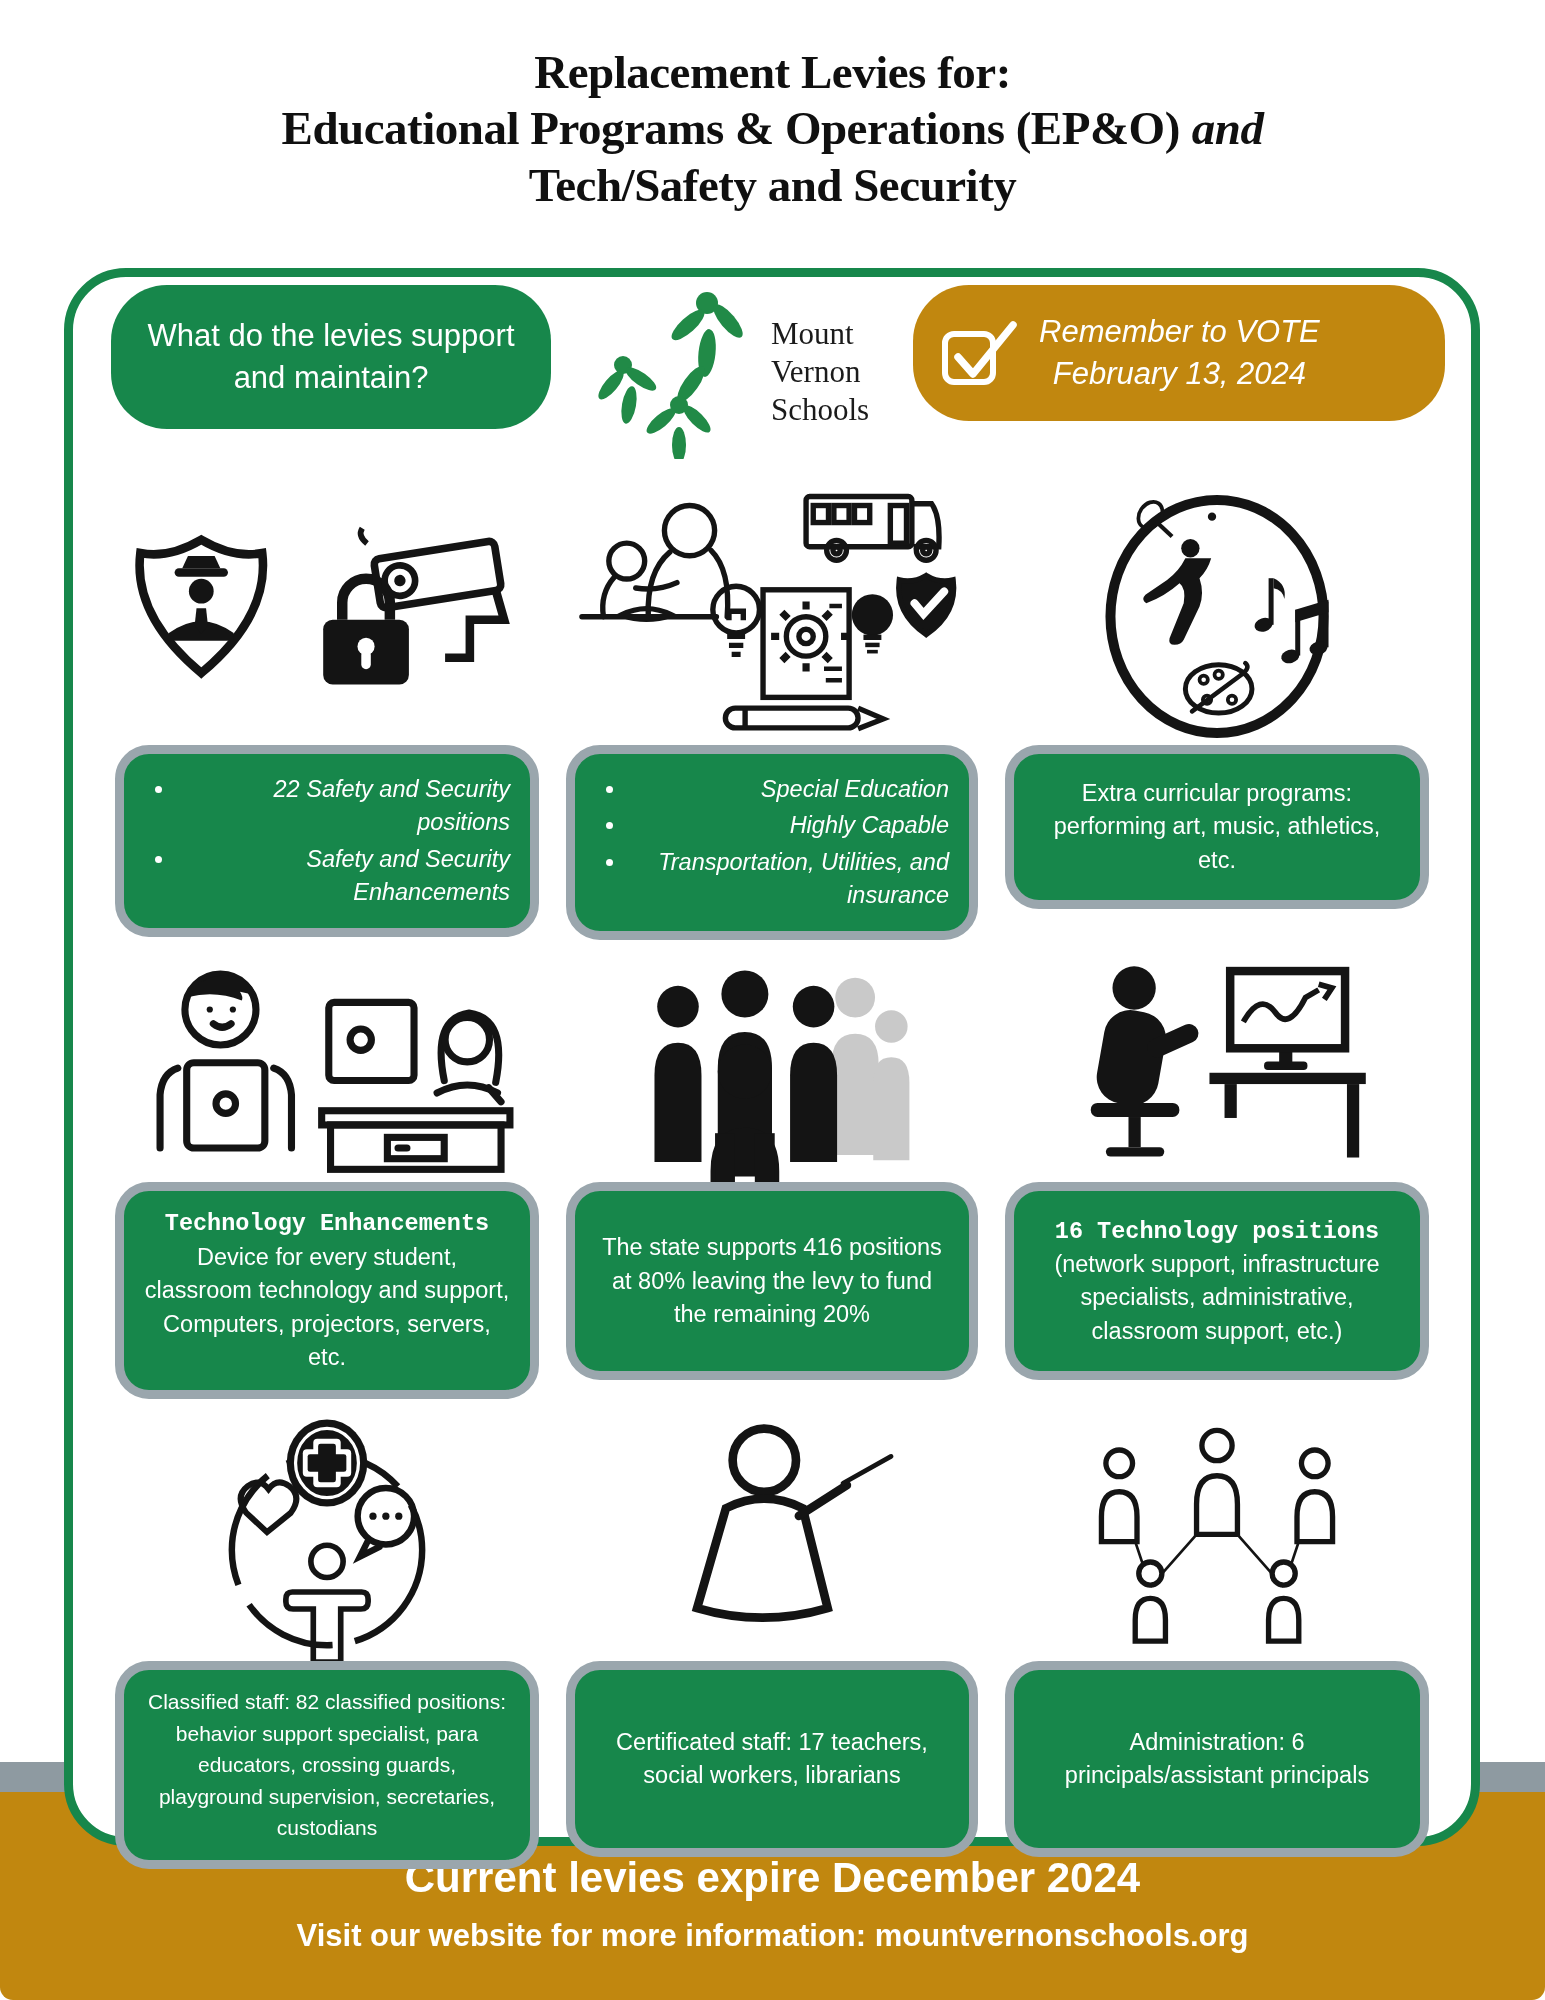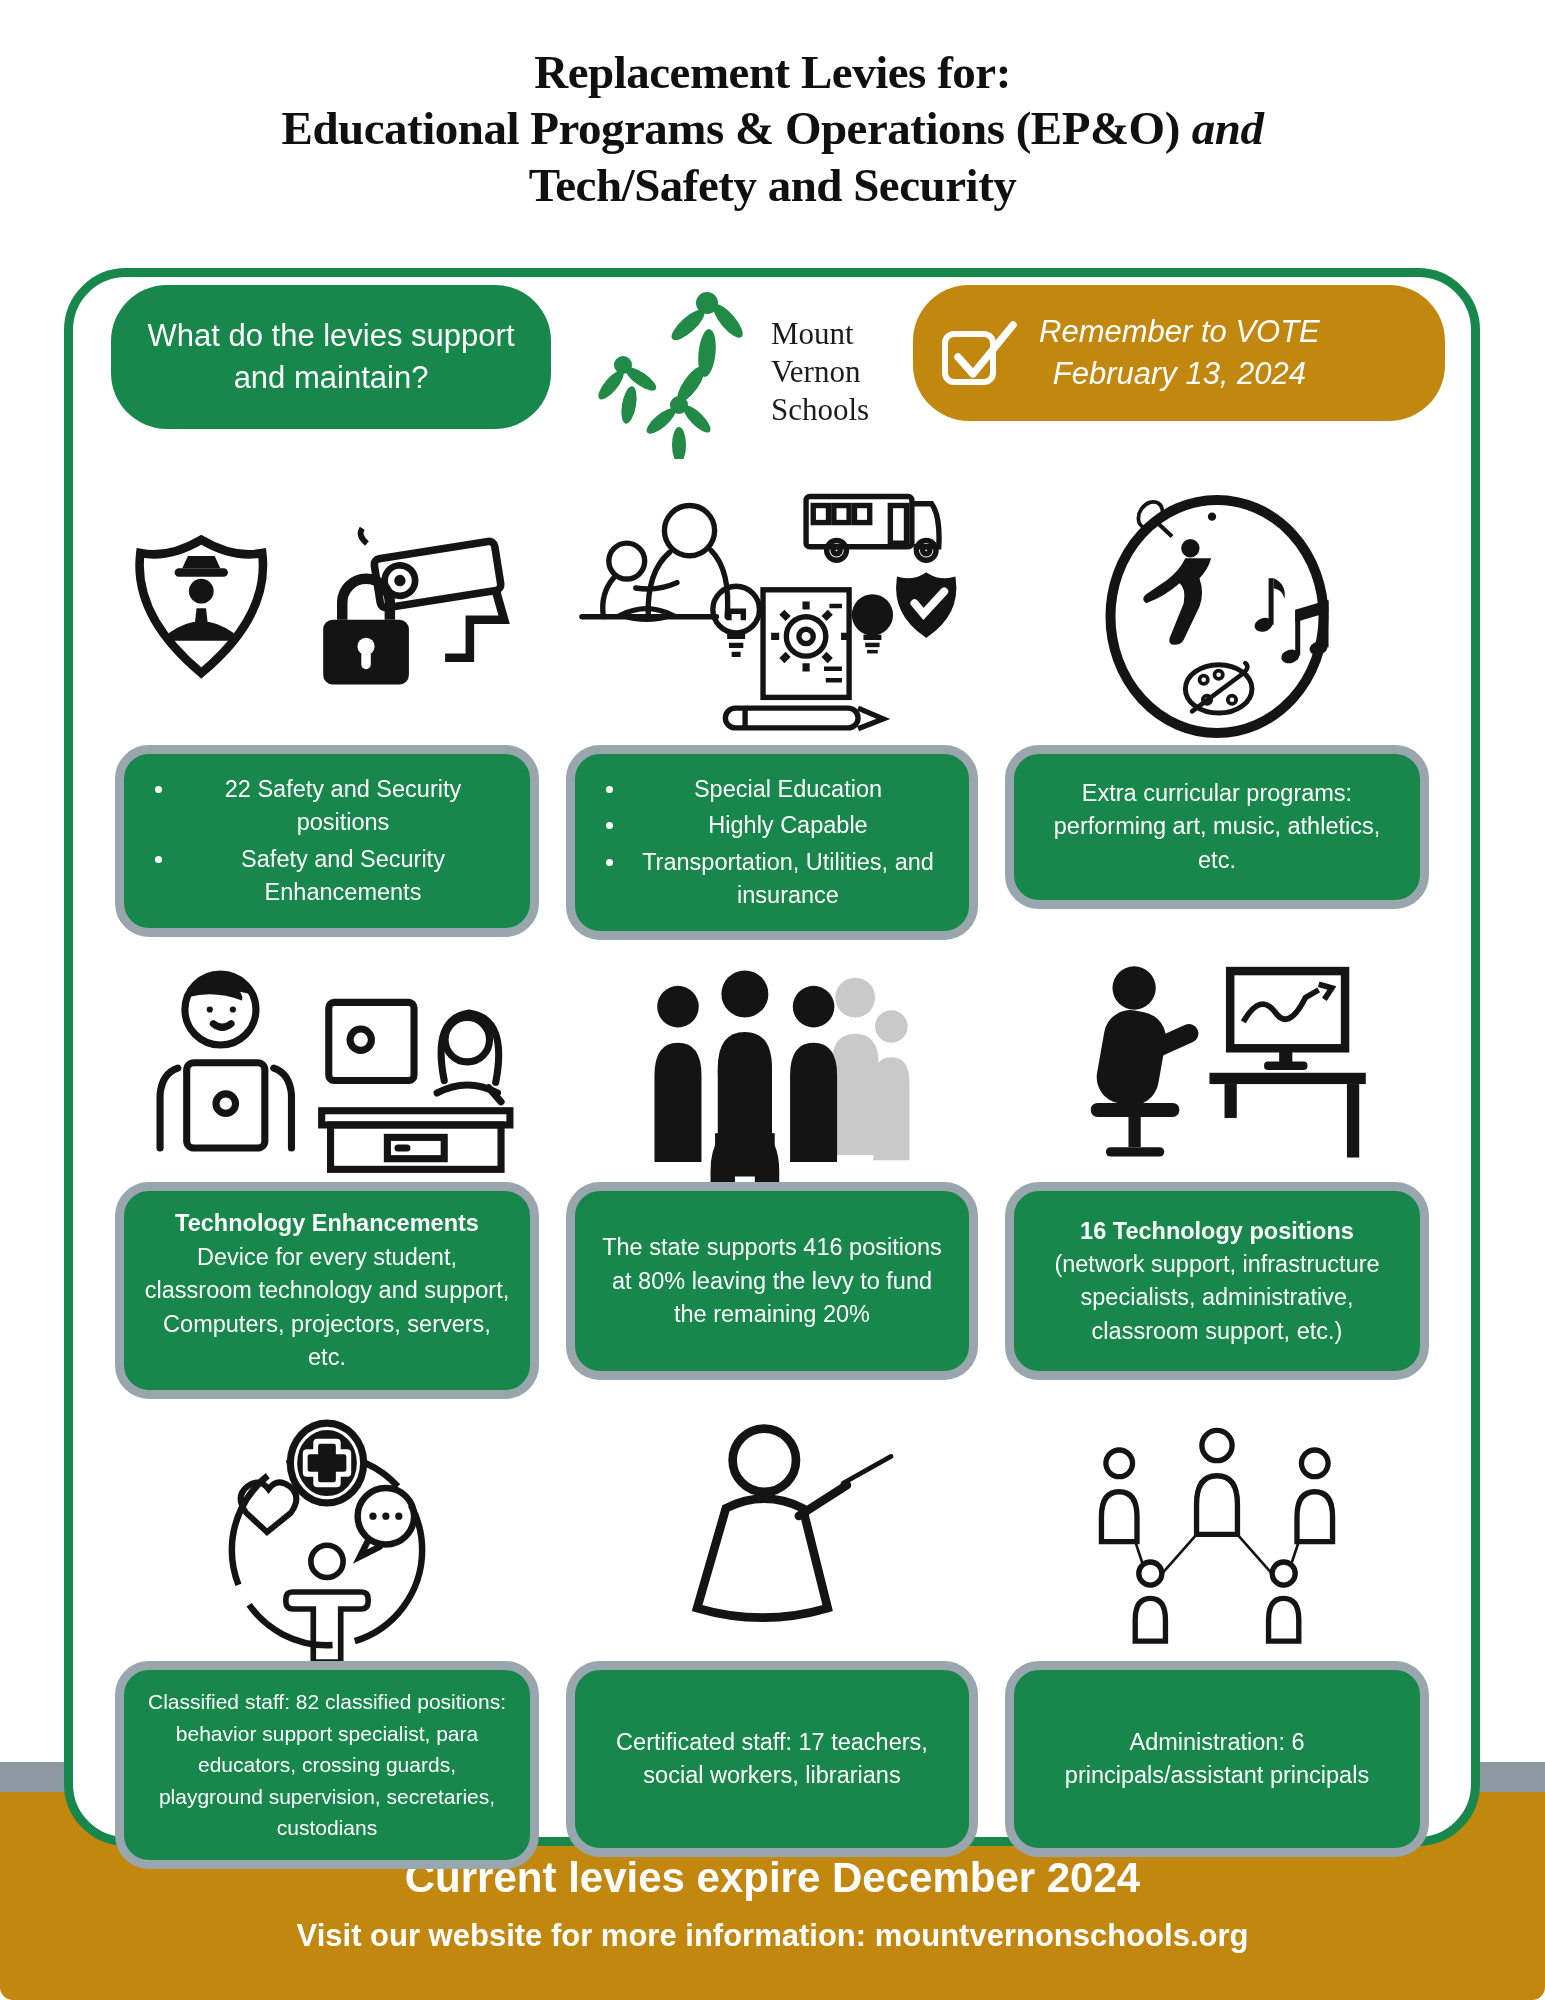--- a/index.html
+++ b/index.html
@@ -41,23 +41,23 @@
   .ia-r1{height:262px;}
   .ia-r2{height:226px;}
   .ia-r3{height:246px;}
 
   .gbox{background:#17874b;border:9px solid #9aa6ad;border-radius:34px;color:#ffffff;
         padding:16px 20px;font-size:23.5px;line-height:1.42;box-sizing:border-box;
         display:flex;align-items:center;justify-content:center;text-align:center;}
   .minr1{min-height:164px;}
   .minr2{min-height:198px;}
   .minr3{min-height:196px;}
-  .gbox ul{margin:0;padding-left:32px;text-align:center;list-style:disc;}
+  .gbox ul{margin:0;padding-left:32px;text-align:right;list-style:disc;font-style:italic;}
   .gbox li{margin:3px 0;}
-  .bh{font-weight:bold;}
+  .bh{font-weight:bold;font-family:Liberation Mono, monospace;}
   .small{font-size:21px;line-height:1.5;}
 
   svg{display:block;}
 </style>
 </head>
 <body>
 
 <div class="page">
 
   <div class="title">

